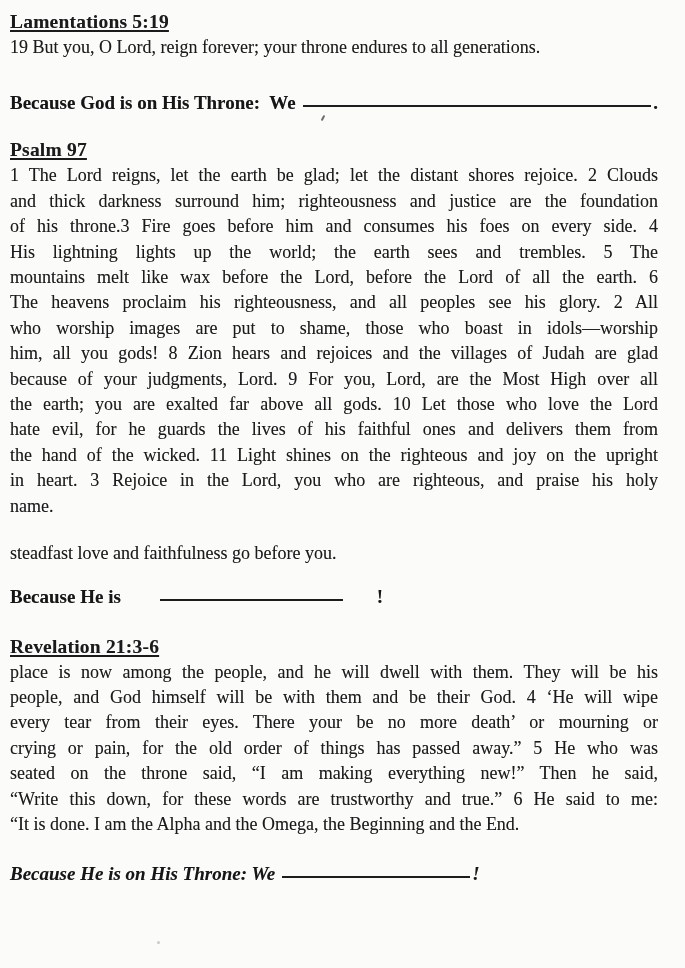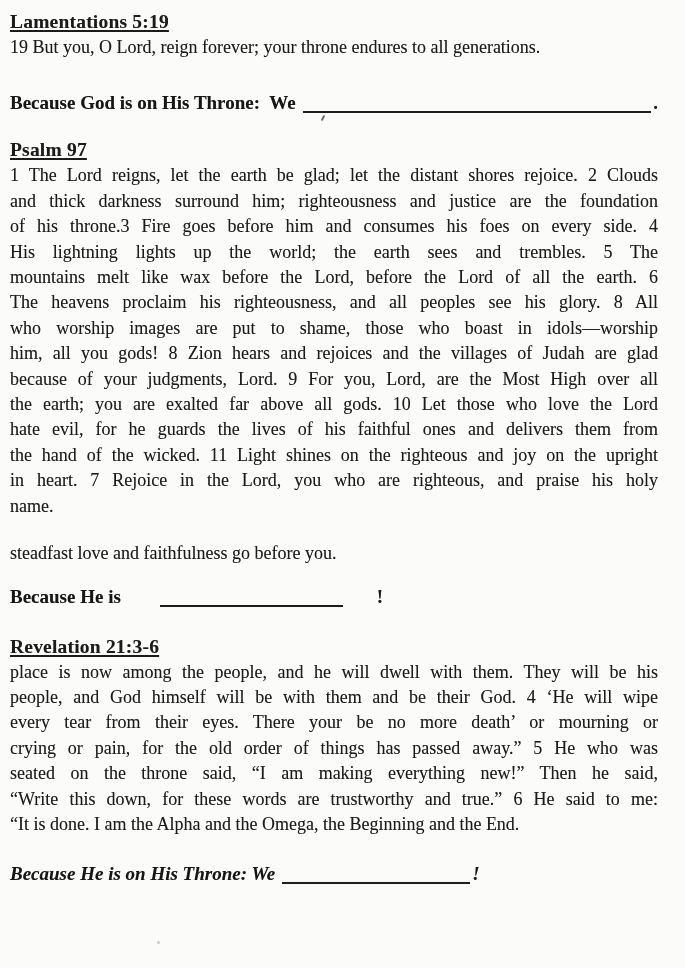--- a/index.html
+++ b/index.html
@@ -32,21 +32,20 @@
     line-height: 25.4px;
     text-align: justify;
     text-align-last: justify;
   }
   .tline.last { text-align-last: left; }
   .b { font-weight: 400; }
   .u { text-decoration: underline; text-decoration-thickness: 1.6px; }
 
   .fill-line {
     display: flex;
-    align-items: flex-end;
     font-size: 19px;
     font-weight: 700;
     line-height: 27px;
     color: #161616;
   }
   .fill-label { white-space: pre; }
   .blank {
     border-bottom: 2px solid #1d1d1d;
     height: 18px;
     margin: 0 2px 3px 7px;
@@ -85,28 +84,28 @@
   </div>
 
   <section id="sec-psalm97">
     <div class="heading">Psalm 97</div>
     <div class="para">
         <div class="tline"><span>1 The Lord reigns, let the earth be glad; let the distant shores rejoice. 2 Clouds</span></div>
         <div class="tline"><span>and thick darkness surround him; righteousness and justice are the foundation</span></div>
         <div class="tline"><span>of his throne.3 Fire goes before him and consumes his foes on every side. 4</span></div>
         <div class="tline"><span>His lightning lights up the world; the earth sees and trembles. 5 The</span></div>
         <div class="tline"><span>mountains melt like wax before the Lord, before the Lord of all the earth. 6</span></div>
-        <div class="tline"><span>The heavens proclaim his righteousness, and all peoples see his glory. 8 All</span></div>
+        <div class="tline"><span>The heavens proclaim his righteousness, and all peoples see his glory. 2 All</span></div>
         <div class="tline"><span>who worship images are put to shame, those who boast in idols—worship</span></div>
         <div class="tline"><span>him, all you gods! 8 Zion hears and rejoices and the villages of Judah are glad</span></div>
         <div class="tline"><span>because of your judgments, Lord. 9 For you, Lord, are the Most High over all</span></div>
         <div class="tline"><span>the earth; you are exalted far above all gods. 10 Let those who love the Lord</span></div>
         <div class="tline"><span>hate evil, for he guards the lives of his faithful ones and delivers them from</span></div>
         <div class="tline"><span>the hand of the wicked. 11 Light shines on the righteous and joy on the upright</span></div>
-        <div class="tline"><span>in heart. 7 Rejoice in the Lord, you who are righteous, and praise his holy</span></div>
+        <div class="tline"><span>in heart. 3 Rejoice in the Lord, you who are righteous, and praise his holy</span></div>
         <div class="tline last"><span>name.</span></div>
       </div>
   </section>
 
   <section id="sec-psalm89">
     <div class="para">
         <div class="tline last"><span>steadfast love and faithfulness go before you.</span></div>
       </div>
   </section>
 

